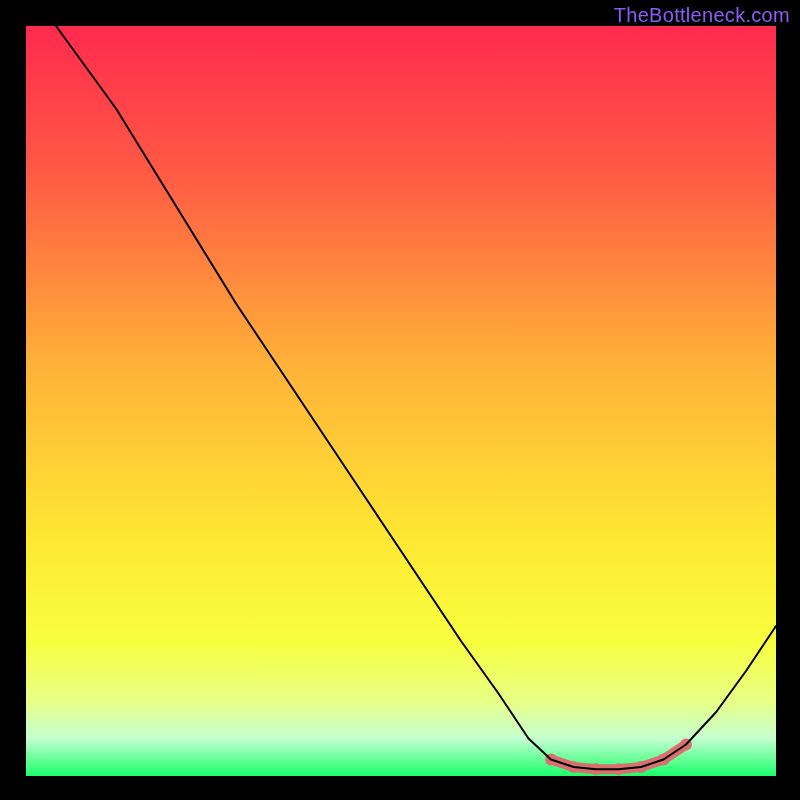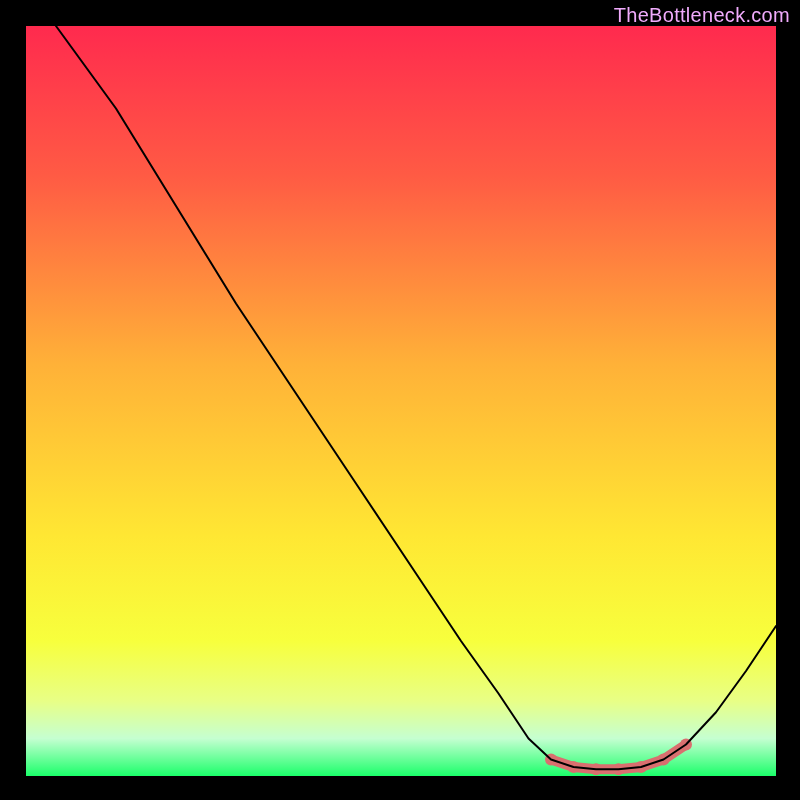--- a/index.html
+++ b/index.html
@@ -15,21 +15,21 @@
     width: 800px;
     height: 800px;
   }
   .watermark {
     position: absolute;
     top: 4px;
     right: 10px;
     font-family: Arial, Helvetica, sans-serif;
     font-size: 20px;
     font-weight: 500;
-    color: #f0abfc;
+    color: #8b5cf6;
     letter-spacing: 0.3px;
     z-index: 10;
   }
   svg {
     position: absolute;
     top: 0;
     left: 0;
   }
 </style>
 </head>

